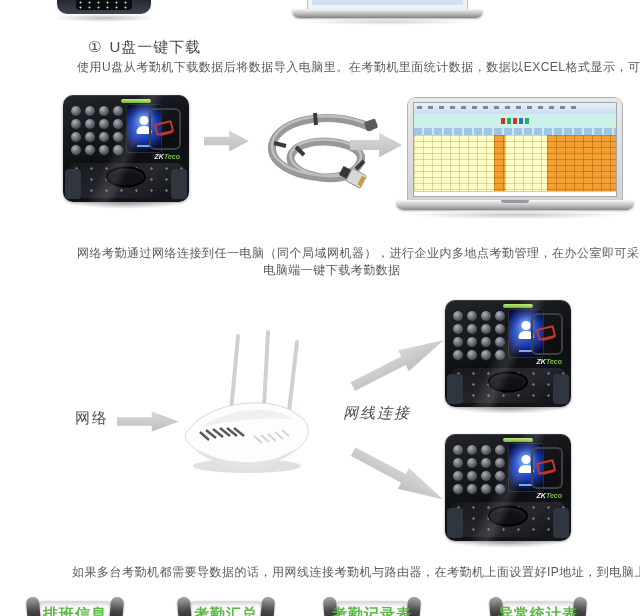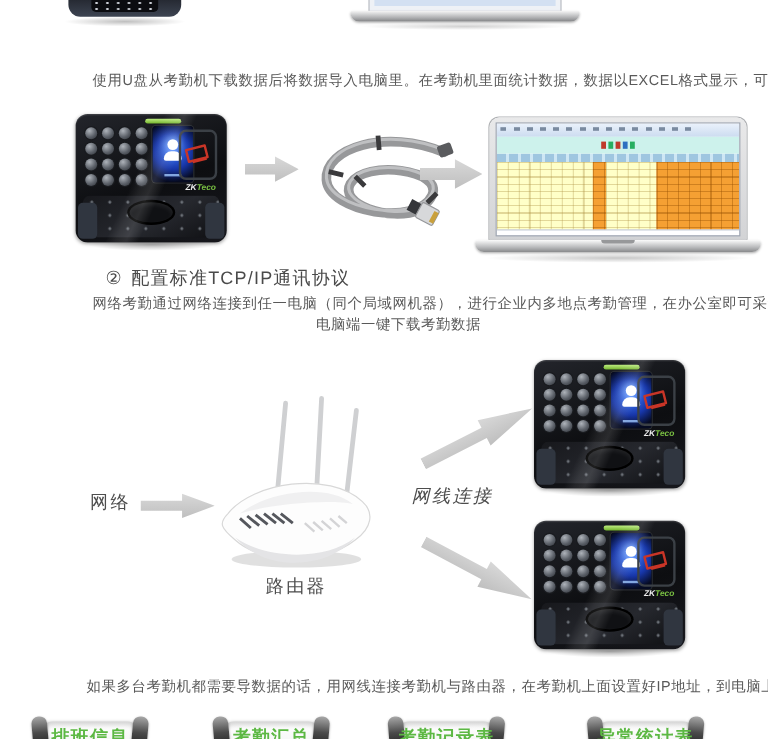--- a/index.html
+++ b/index.html
@@ -129,20 +129,23 @@
   <div class="top-machine">
     <div class="tm-panel"></div>
   </div>
   <div class="tm-shadow"></div>
   <div class="top-laptop">
     <div class="tl-screen"></div>
     <div class="tl-base"></div>
     <div class="tl-shadow"></div>
   </div>
 
+  <div class="sec-head" style="left:88px;top:38px;">
+    <span class="num">①</span><span>U盘一键下载</span>
+  </div>
   <div class="sec-desc" style="left:77px;top:59px;">使用U盘从考勤机下载数据后将数据导入电脑里。在考勤机里面统计数据，数据以EXCEL格式显示，可打印</div>
 
   <div class="machine" style="left:63px;top:95px;">
   <div class="m-body">
     <div class="m-led"></div>
     <div class="m-keypad">
       <span class="key"></span>
           <span class="key"></span>
           <span class="key"></span>
           <span class="key"></span>
@@ -214,43 +217,39 @@
           <div class="xl-mid cells-y"></div>
           <div class="xl-right cells-o"></div>
         </div>
         <div class="xl-footer"></div>
       </div>
     </div>
     <div class="lt-base"></div>
     <div class="lt-shadow"></div>
   </div>
 
-  <div class="sec-head" style="left:88px;top:223px;">
-    <span class="num">②</span><span>配置标准TCP/IP通讯协议</span>
-  </div>
   <div class="sec-desc" style="left:77px;top:245px;">网络考勤通过网络连接到任一电脑（同个局域网机器），进行企业内多地点考勤管理，在办公室即可采集员工信息，</div>
   <div class="sec-desc centered" style="top:262px;">电脑端一键下载考勤数据</div>
 
   <div class="diagram-label" style="left:75px;top:409px;">网络</div>
   <div class="arrow" style="left:117px;top:410px;width:62px;height:23px;"></div>
 
   <svg style="position:absolute;left:176px;top:328px;" width="142" height="152" viewBox="0 0 142 152">
     <ellipse cx="71" cy="138" rx="54" ry="7" fill="rgba(0,0,0,0.12)"></ellipse>
     <g stroke="#cfd0d2" stroke-width="4" stroke-linecap="round">
       <path d="M62,8 L55,84"></path>
       <path d="M92,4 L88,78"></path>
       <path d="M121,14 L112,92"></path>
     </g>
     <path d="M14,100 C34,74 98,64 126,90 C136,99 134,112 120,122 C92,144 42,142 20,122 C8,112 6,108 14,100 Z" fill="#fdfdfd" stroke="#d8d8d8"></path>
     <path d="M24,100 C46,82 96,74 118,92 C98,88 50,92 24,100 Z" fill="#f0f0f1"></path>
     <path d="M24,104 l9,8 M30,102 l10,8 M37,101 l10,8 M44,100 l10,8 M51,100 l10,8 M58,100 l10,8" stroke="#43464c" stroke-width="2.4" opacity="0.9"></path>
     <path d="M78,108 l8,7 M85,107 l8,7 M92,106 l8,7 M99,104 l8,7 M106,102 l7,6" stroke="#d4d4d6" stroke-width="2"></path>
     <path d="M20,120 C45,138 95,140 120,120 C95,148 44,148 20,120 Z" fill="#e4e4e6"></path>
   </svg>
-  <div class="diagram-label" style="left:176px;top:479px;width:142px;text-align:center;">路由器</div>
 
   <div class="diagram-label" style="left:343px;top:404px;font-style:italic;">网线连接</div>
   <div class="arrow" style="left:347px;top:350px;width:102px;height:27px;transform:rotate(-27deg);"></div>
   <div class="arrow" style="left:347px;top:462px;width:102px;height:27px;transform:rotate(28deg);"></div>
 
   <div class="machine" style="left:445px;top:300px;">
   <div class="m-body">
     <div class="m-led"></div>
     <div class="m-keypad">
       <span class="key"></span>

